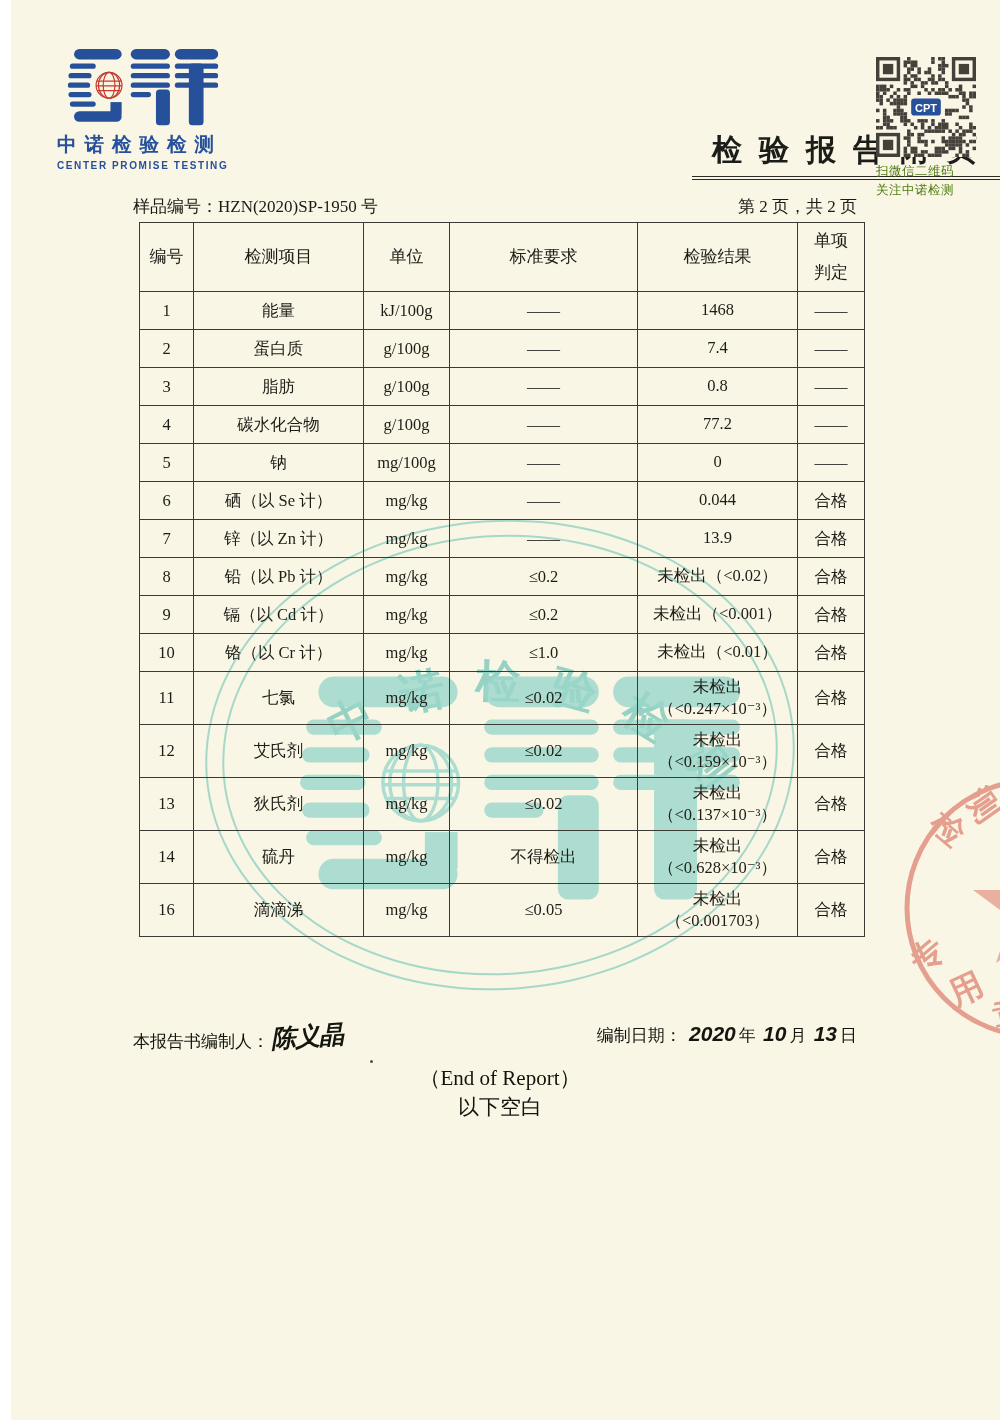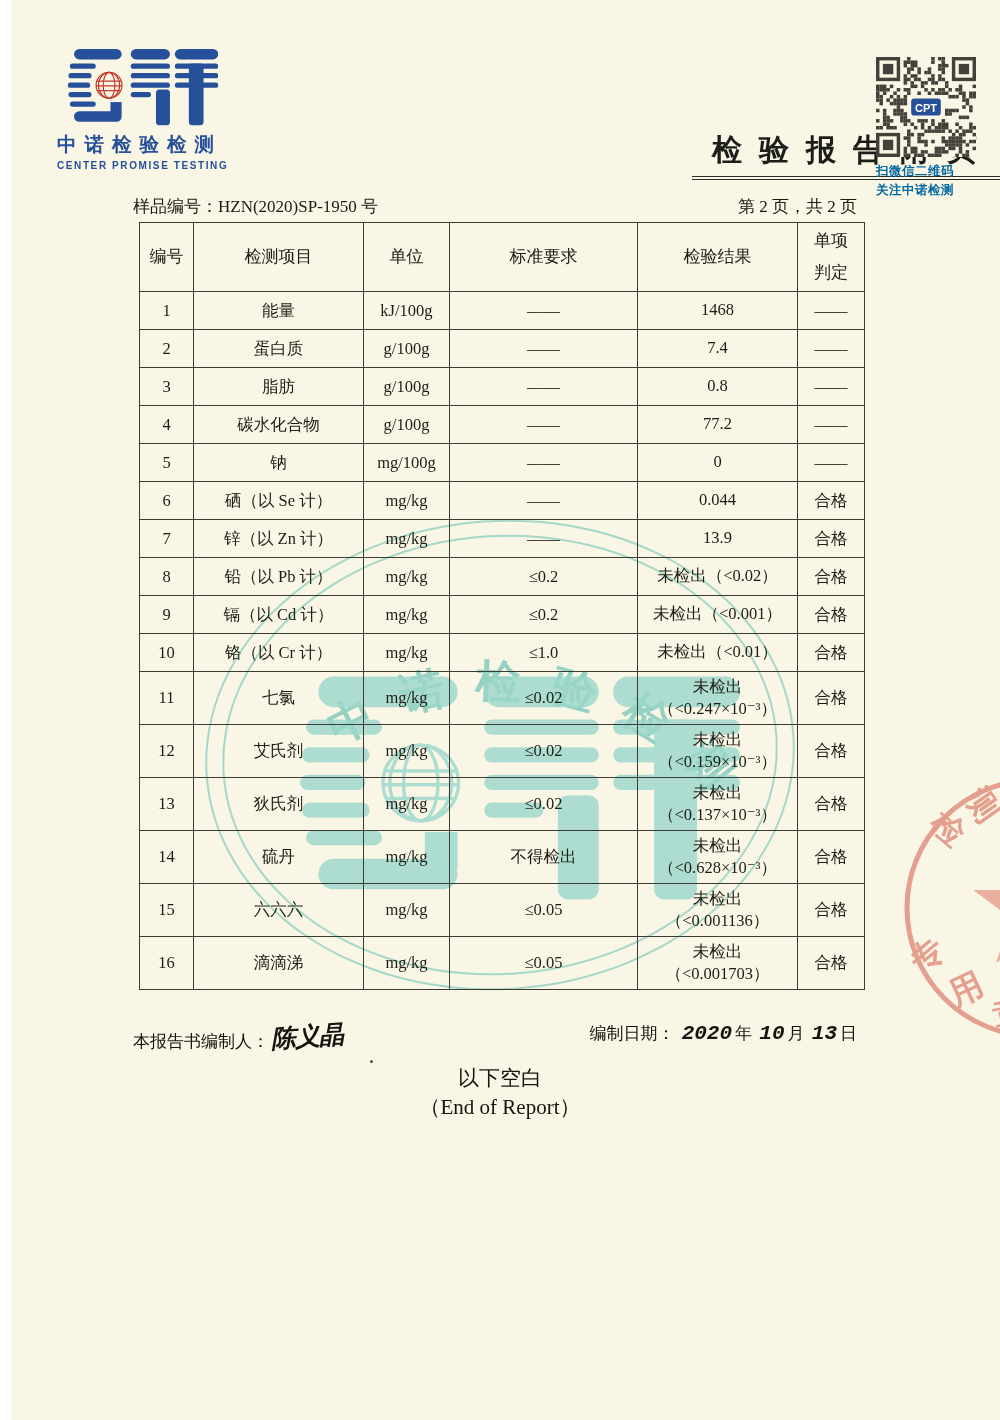--- a/index.html
+++ b/index.html
@@ -17,21 +17,21 @@
   .logo .cn{font-size:19.5px;font-weight:bold;color:#27509b;letter-spacing:8px;margin-top:3px;white-space:nowrap;}
   .logo .en{font-size:10px;font-weight:bold;color:#27509b;letter-spacing:1.6px;margin-top:2px;white-space:nowrap;
             font-family:Liberation Sans, sans-serif;}
   .title-wrap{position:absolute;left:0;top:130px;width:1000px;text-align:right;}
   .title-wrap .title{
     display:inline-block;font-size:30px;font-weight:bold;letter-spacing:17px;
     padding:0 6px 5px 20px;border-bottom:4px double #2b2b26;color:#1c1c18;
   }
   .qr-block{position:absolute;left:876px;top:57px;width:110px;}
   .qr-code{width:100px;height:100px;display:block;}
-  .qr-caption{margin-top:5px;font-size:12.5px;font-weight:bold;color:#0369a1;line-height:1.5;
+  .qr-caption{margin-top:5px;font-size:12.5px;font-weight:normal;color:#4d7c0f;line-height:1.5;
               letter-spacing:.5px;font-family:"Liberation Sans","DejaVu Sans",sans-serif;white-space:nowrap;}
 
   
   .meta{position:absolute;left:133px;top:195px;width:724px;display:flex;justify-content:space-between;
         font-size:17px;color:#1b1b16;text-align:right;}
 
   
   table.report{position:absolute;left:139px;top:222px;width:725px;border-collapse:collapse;
                table-layout:fixed;z-index:2;}
   table.report th,table.report td{
@@ -42,21 +42,21 @@
   table.report td{height:37px;font-size:16.5px;}
   table.report tr.tall td{height:52px;}
   .r1,.r2{line-height:1.35;}
 
   
   .footer{position:absolute;left:133px;top:1022px;width:724px;display:flex;
           justify-content:space-between;align-items:flex-start;font-size:17px;color:#15150f;}
   .sig{display:inline-block;font-family:"DejaVu Sans","Liberation Sans",sans-serif;
        font-style:italic;font-weight:600;font-size:25px;transform:rotate(-4deg) translateY(-2px);
        letter-spacing:-1px;margin-left:2px;}
-  .hand{font-family:Liberation Mono, monospace;font-style:italic;font-weight:600;
+  .hand{font-family:Liberation Sans, sans-serif;font-style:italic;font-weight:600;
         font-size:21px;padding:0 3px;}
   .ink-dot{position:absolute;left:370px;top:1060px;width:3px;height:3px;border-radius:50%;background:#55504a;}
 
   .end-block{position:absolute;left:0;top:1064px;width:1000px;text-align:center;
              font-size:21px;color:#14140f;line-height:1.4;}
 
   
   .wm{position:absolute;z-index:1;pointer-events:none;}
   .wm-rings{left:205px;top:520px;width:590px;height:470px;}
   .wm-ring{position:absolute;border:2.5px solid rgba(122,199,186,.65);border-radius:50%;transform:rotate(-4deg);}
@@ -614,31 +614,20 @@
     <td>硫丹</td>
     <td>mg/kg</td>
     <td>不得检出</td>
     <td>
       <div class="r1">未检出</div>
       <div class="r2">（&lt;0.628×10⁻³）</div>
     </td>
     <td>合格</td>
   </tr>
       <tr class="row tall">
-    <td>15</td>
-    <td>六六六</td>
-    <td>mg/kg</td>
-    <td>≤0.05</td>
-    <td>
-      <div class="r1">未检出</div>
-      <div class="r2">（&lt;0.001136）</div>
-    </td>
-    <td>合格</td>
-  </tr>
-      <tr class="row tall">
     <td>16</td>
     <td>滴滴涕</td>
     <td>mg/kg</td>
     <td>≤0.05</td>
     <td>
       <div class="r1">未检出</div>
       <div class="r2">（&lt;0.001703）</div>
     </td>
     <td>合格</td>
   </tr>
@@ -652,22 +641,22 @@
   <div>
     <span>编制日期：</span>
     <span class="hand">2020</span><span>年</span>
     <span class="hand">10</span><span>月</span>
     <span class="hand">13</span><span>日</span>
   </div>
 </div>
 <div class="ink-dot"></div>
 
 <div class="end-block">
+  <div>（End of Report）</div>
   <div>以下空白</div>
-  <div>（End of Report）</div>
 </div>
 
 <div class="stamp">
   <svg width="220" height="290" viewBox="0 0 220 290">
     <g opacity="0.85">
       <circle cx="137" cy="140" r="128" fill="none" stroke="#e2907f" stroke-width="5"></circle>
       <path d="M137,78 L152,122 L199,122 L161,150 L176,195 L137,167 L98,195 L113,150 L75,122 L122,122 Z" fill="#e2907f" opacity="0.8"></path>
       <g font-size="33" font-weight="bold" fill="#e2907f" font-family="'Liberation Serif','DejaVu Serif',serif">
         <text transform="translate(30,58) rotate(40)">检</text>
         <text transform="translate(66,30) rotate(55)">测</text>

